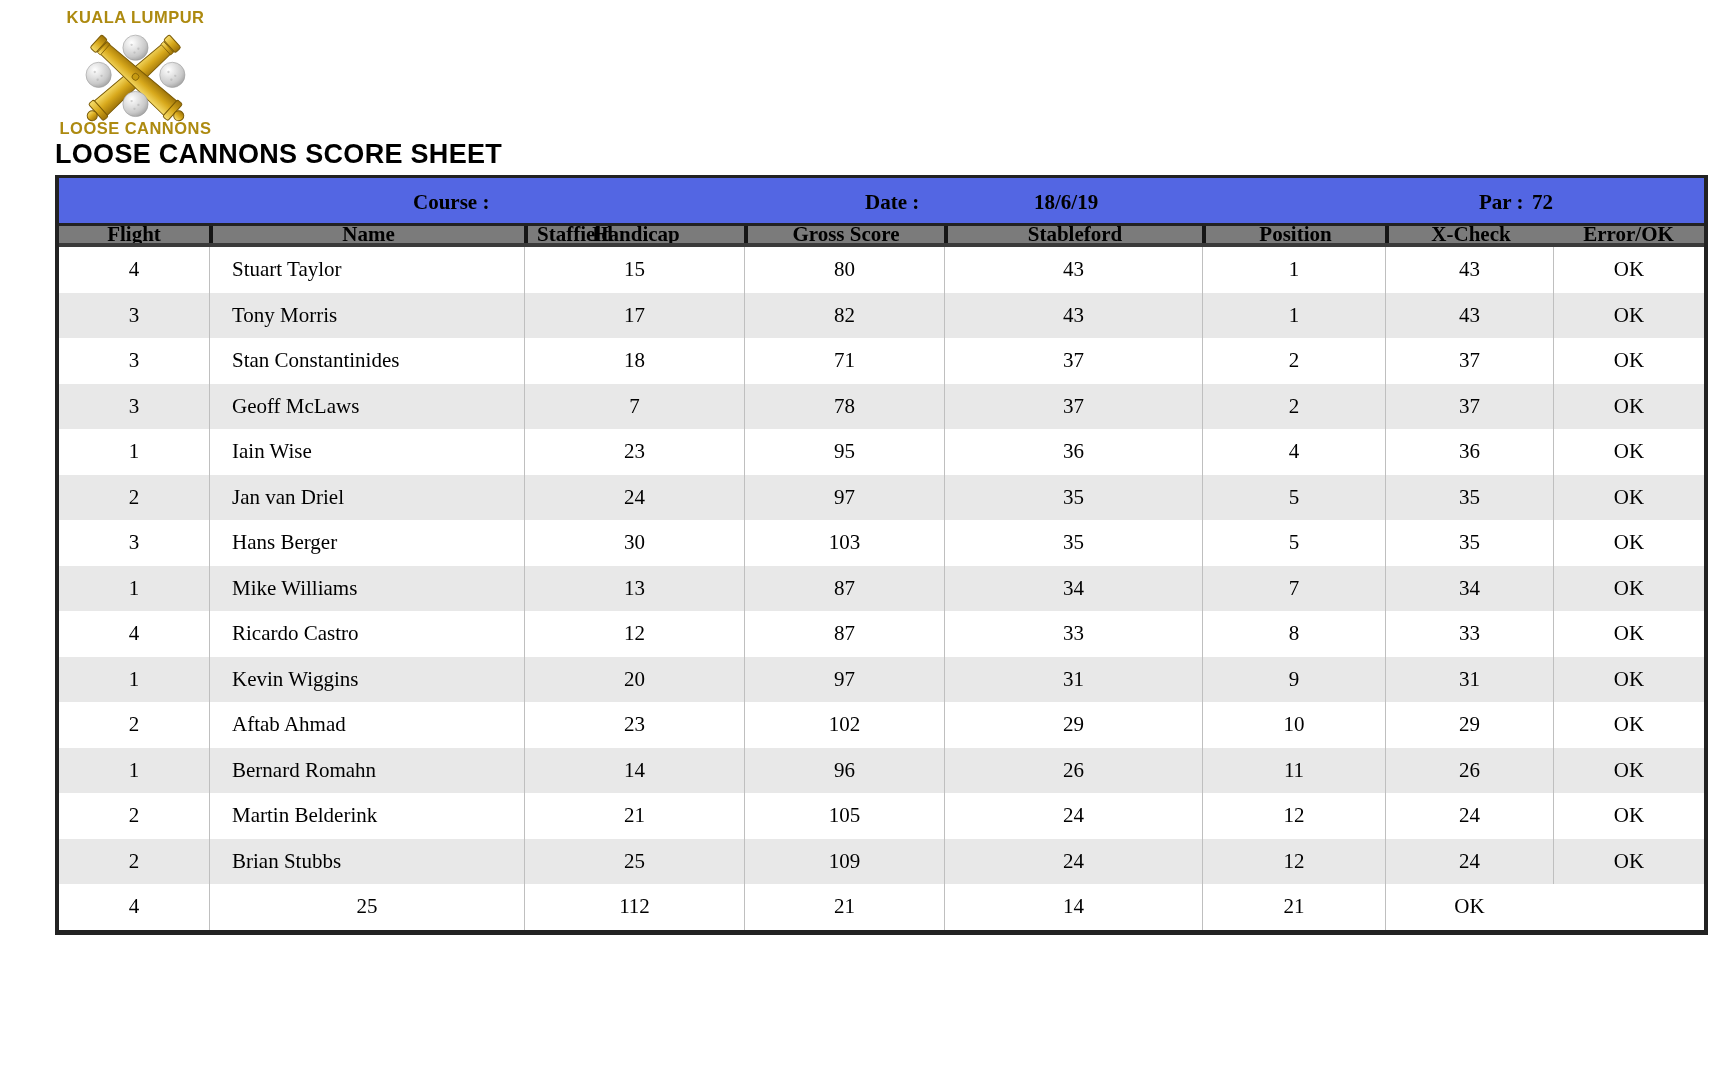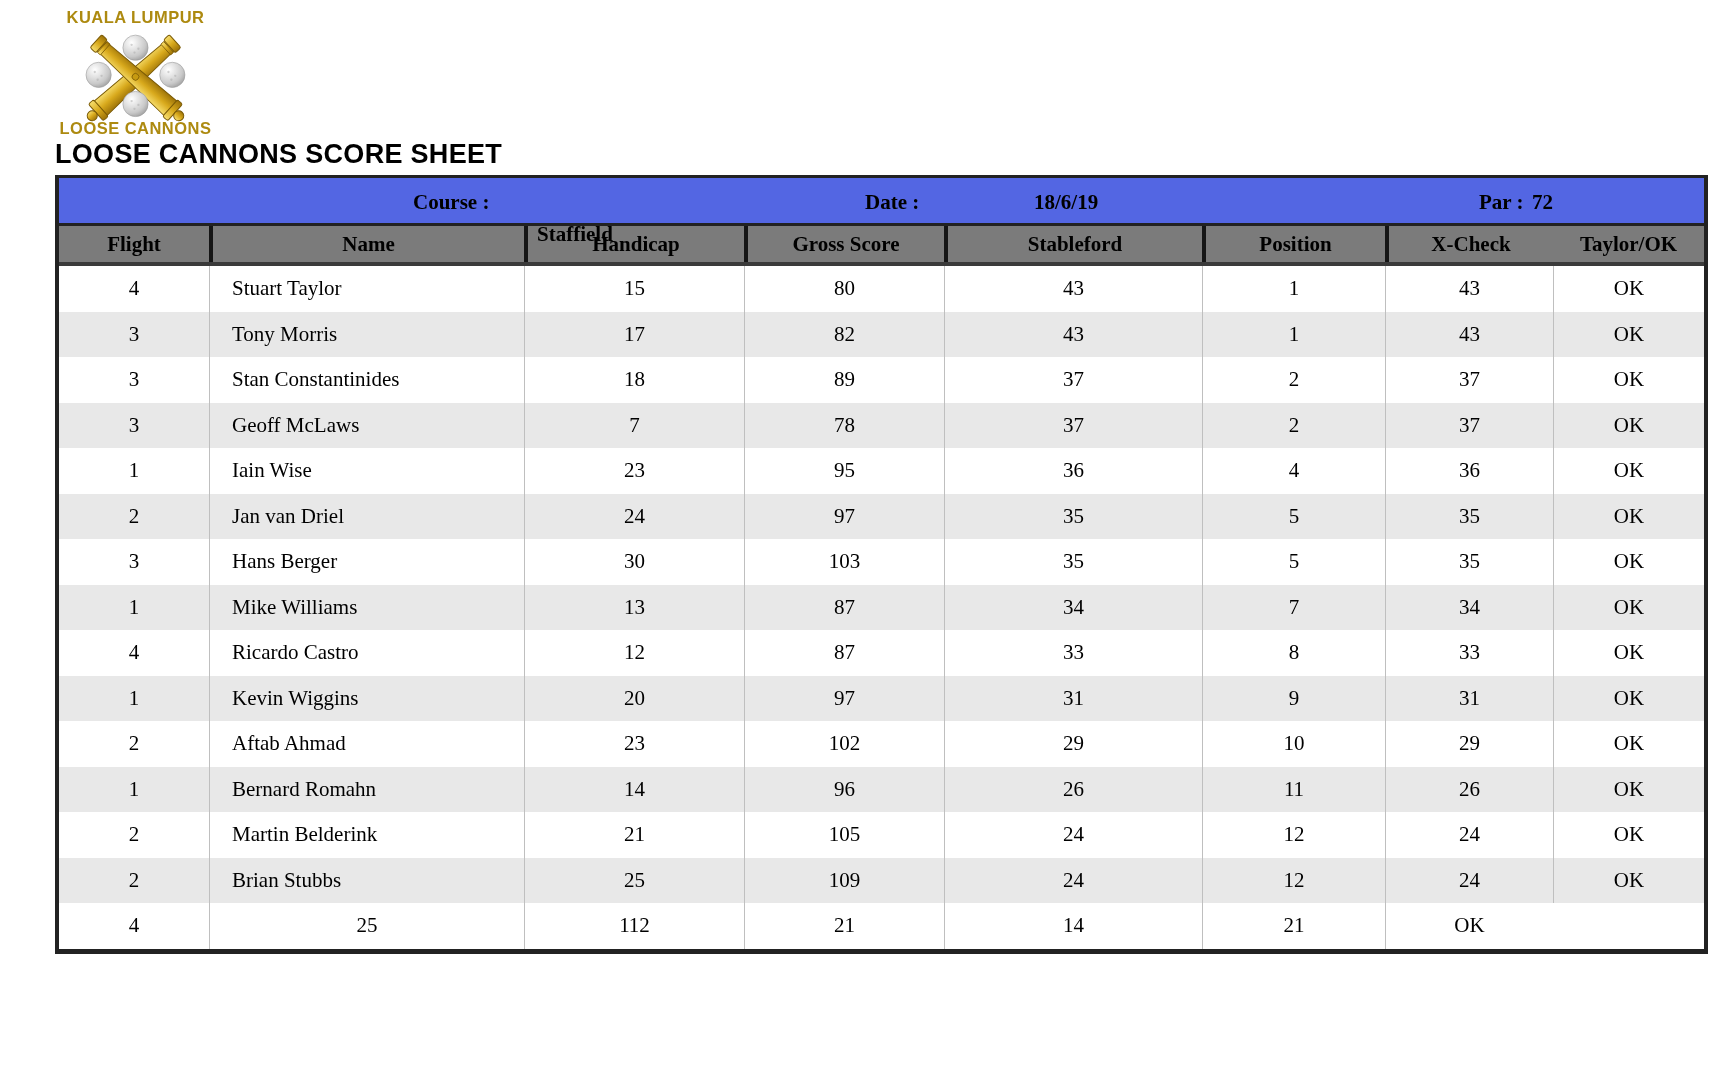--- a/index.html
+++ b/index.html
@@ -46,21 +46,21 @@
   .pos-par-value    { left: 1473px; }
 
   
   .grid-row {
     display: grid;
     grid-template-columns: 150fr 315fr 220fr 200fr 258fr 183fr 168fr 151fr;
   }
 
   
   .header-row {
-    height: 40px;
+    height: 21px;
     background: var(--header-grey, #7b7b7b);
     border-bottom: 4px solid #3a3a3a;
     font-weight: bold; font-size: 21px;
   }
   .header-cell {
     display: flex; align-items: center; justify-content: center;
     border-left: 4px solid #151515;
     overflow: hidden; white-space: nowrap;
   }
   .header-cell:first-child, .header-cell.no-divider { border-left: none; }
@@ -157,21 +157,21 @@
     </div>
 
     <div class="grid-row header-row">
         <div class="header-cell">Flight</div>
         <div class="header-cell">Name</div>
         <div class="header-cell">Handicap</div>
         <div class="header-cell">Gross Score</div>
         <div class="header-cell">Stableford</div>
         <div class="header-cell">Position</div>
         <div class="header-cell">X-Check</div>
-        <div class="header-cell no-divider">Taylor/OK</div>
+        <div class="header-cell no-divider">Error/OK</div>
       </div>
 
     <div>
         <div class="grid-row data-row">
           <div class="data-cell">4</div>
           <div class="data-cell name">Stuart Taylor</div>
           <div class="data-cell">15</div>
           <div class="data-cell">80</div>
           <div class="data-cell">43</div>
           <div class="data-cell">1</div>
@@ -185,21 +185,21 @@
           <div class="data-cell">82</div>
           <div class="data-cell">43</div>
           <div class="data-cell">1</div>
           <div class="data-cell">43</div>
           <div class="data-cell">OK</div>
         </div>
         <div class="grid-row data-row">
           <div class="data-cell">3</div>
           <div class="data-cell name">Stan Constantinides</div>
           <div class="data-cell">18</div>
-          <div class="data-cell">89</div>
+          <div class="data-cell">71</div>
           <div class="data-cell">37</div>
           <div class="data-cell">2</div>
           <div class="data-cell">37</div>
           <div class="data-cell">OK</div>
         </div>
         <div class="grid-row data-row alt">
           <div class="data-cell">3</div>
           <div class="data-cell name">Geoff McLaws</div>
           <div class="data-cell">7</div>
           <div class="data-cell">78</div>

